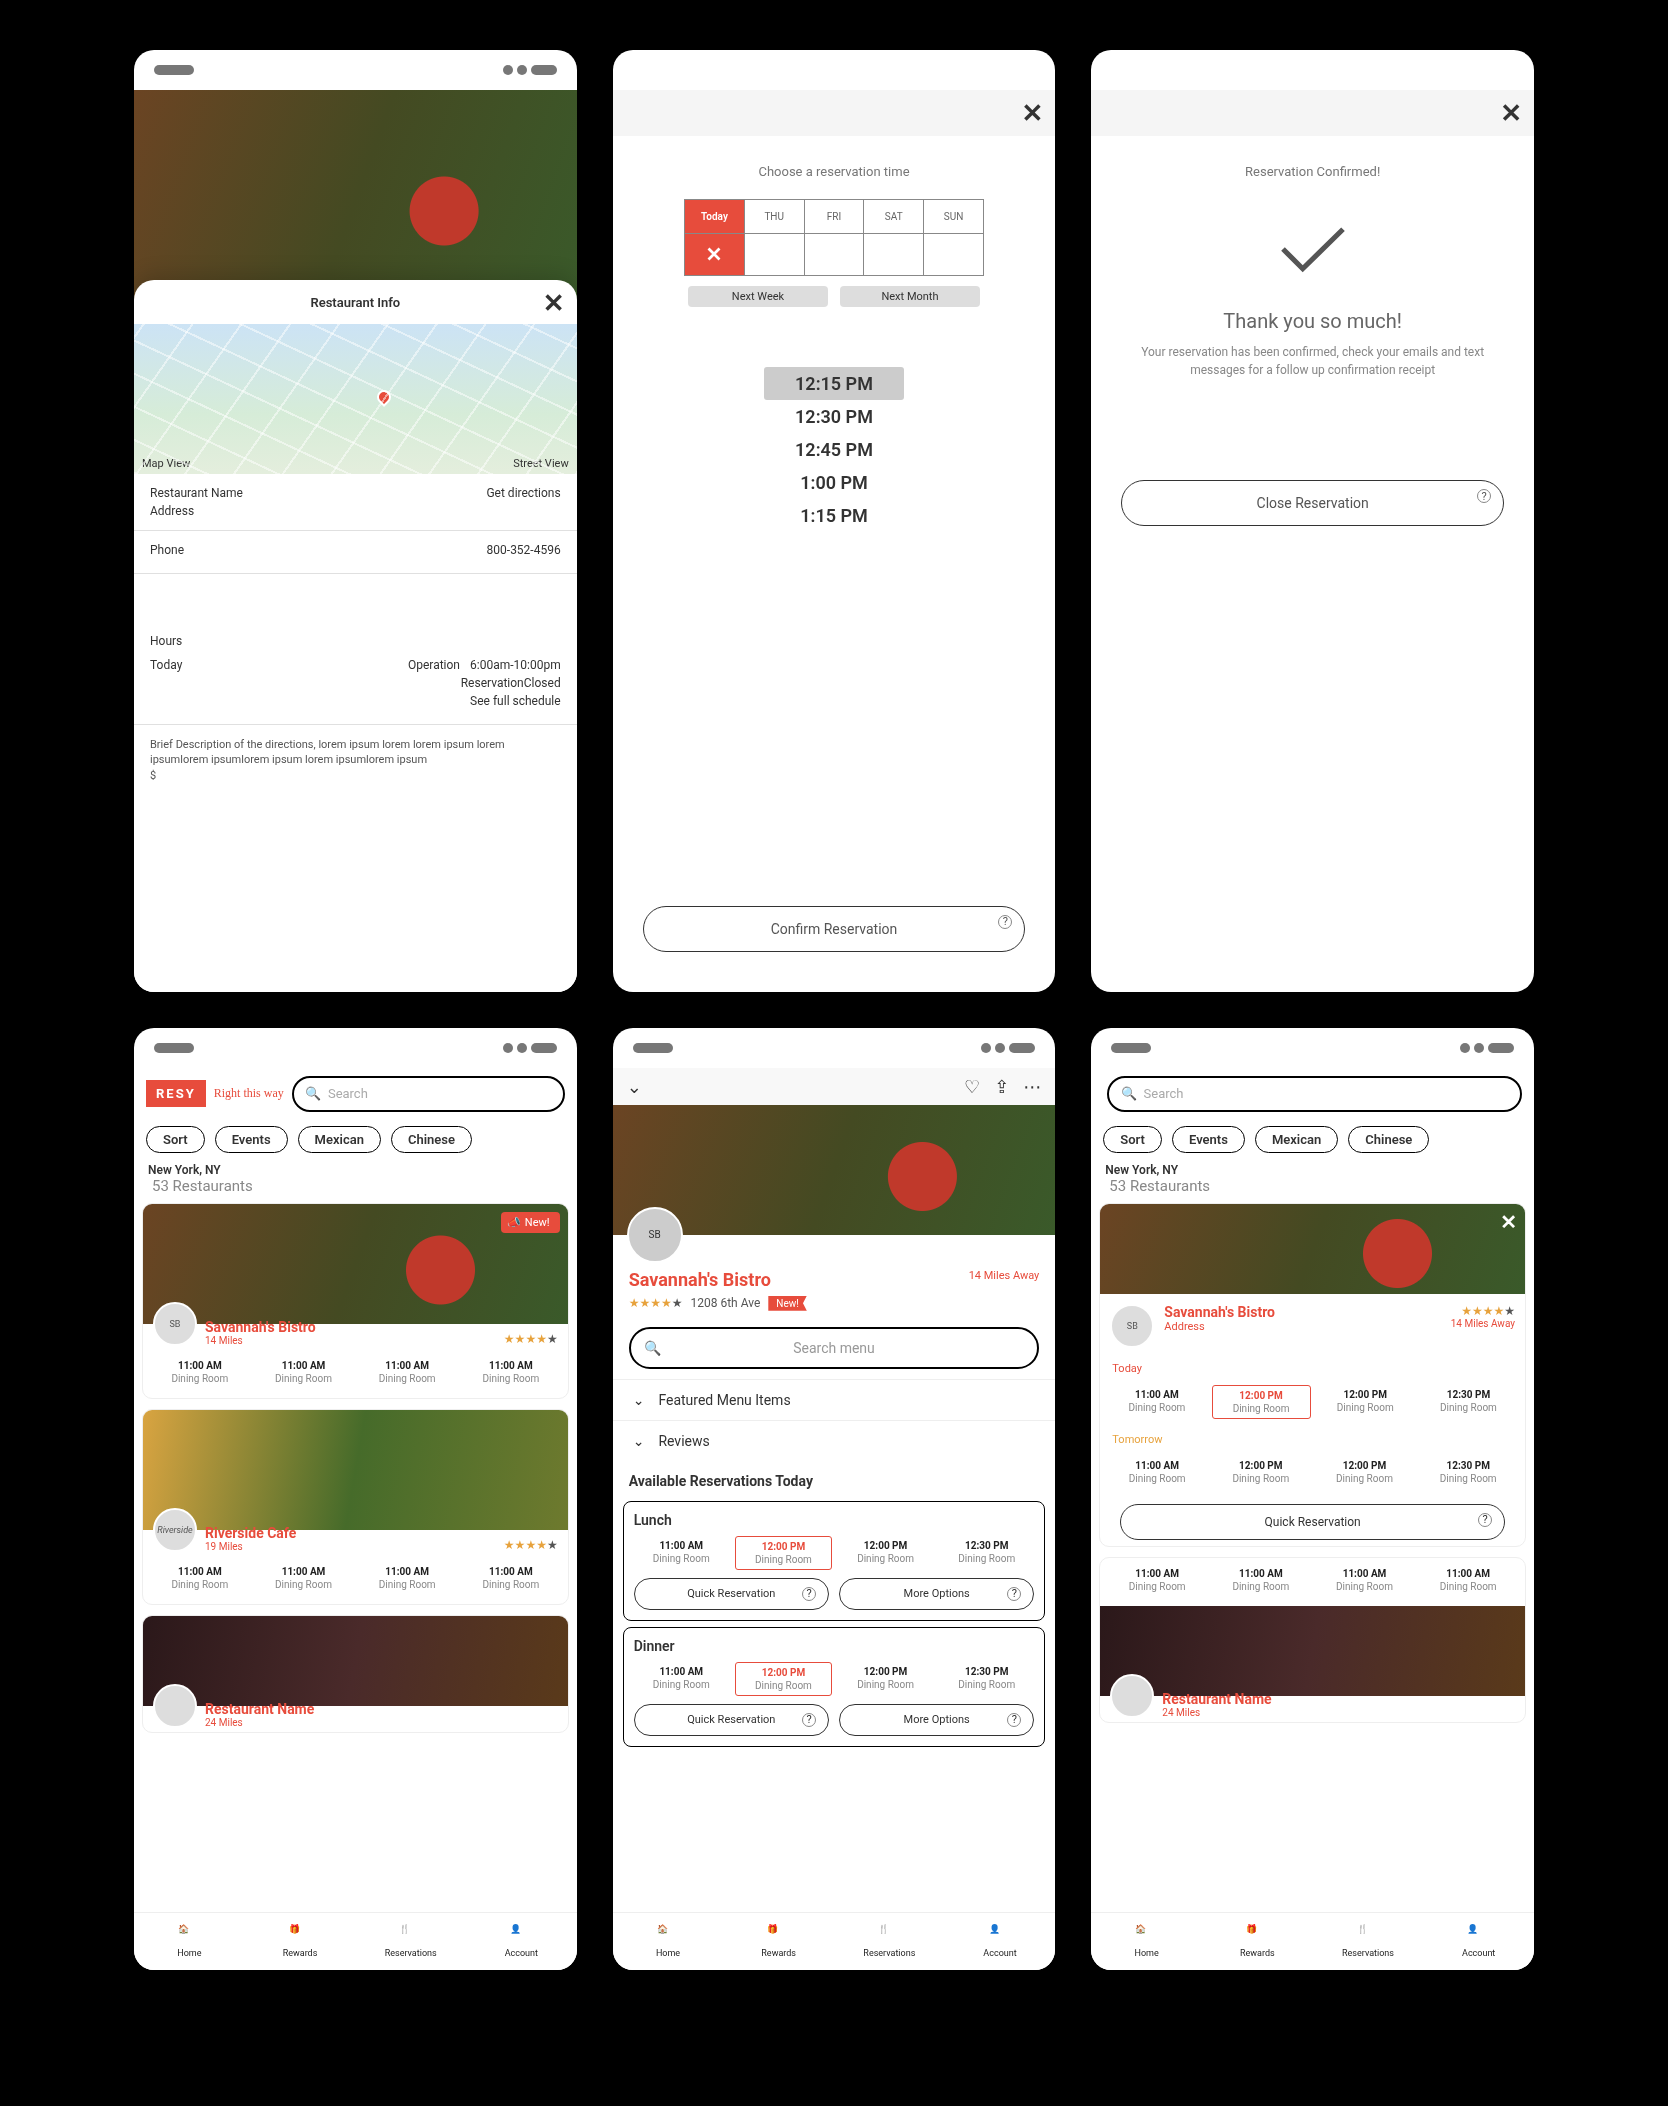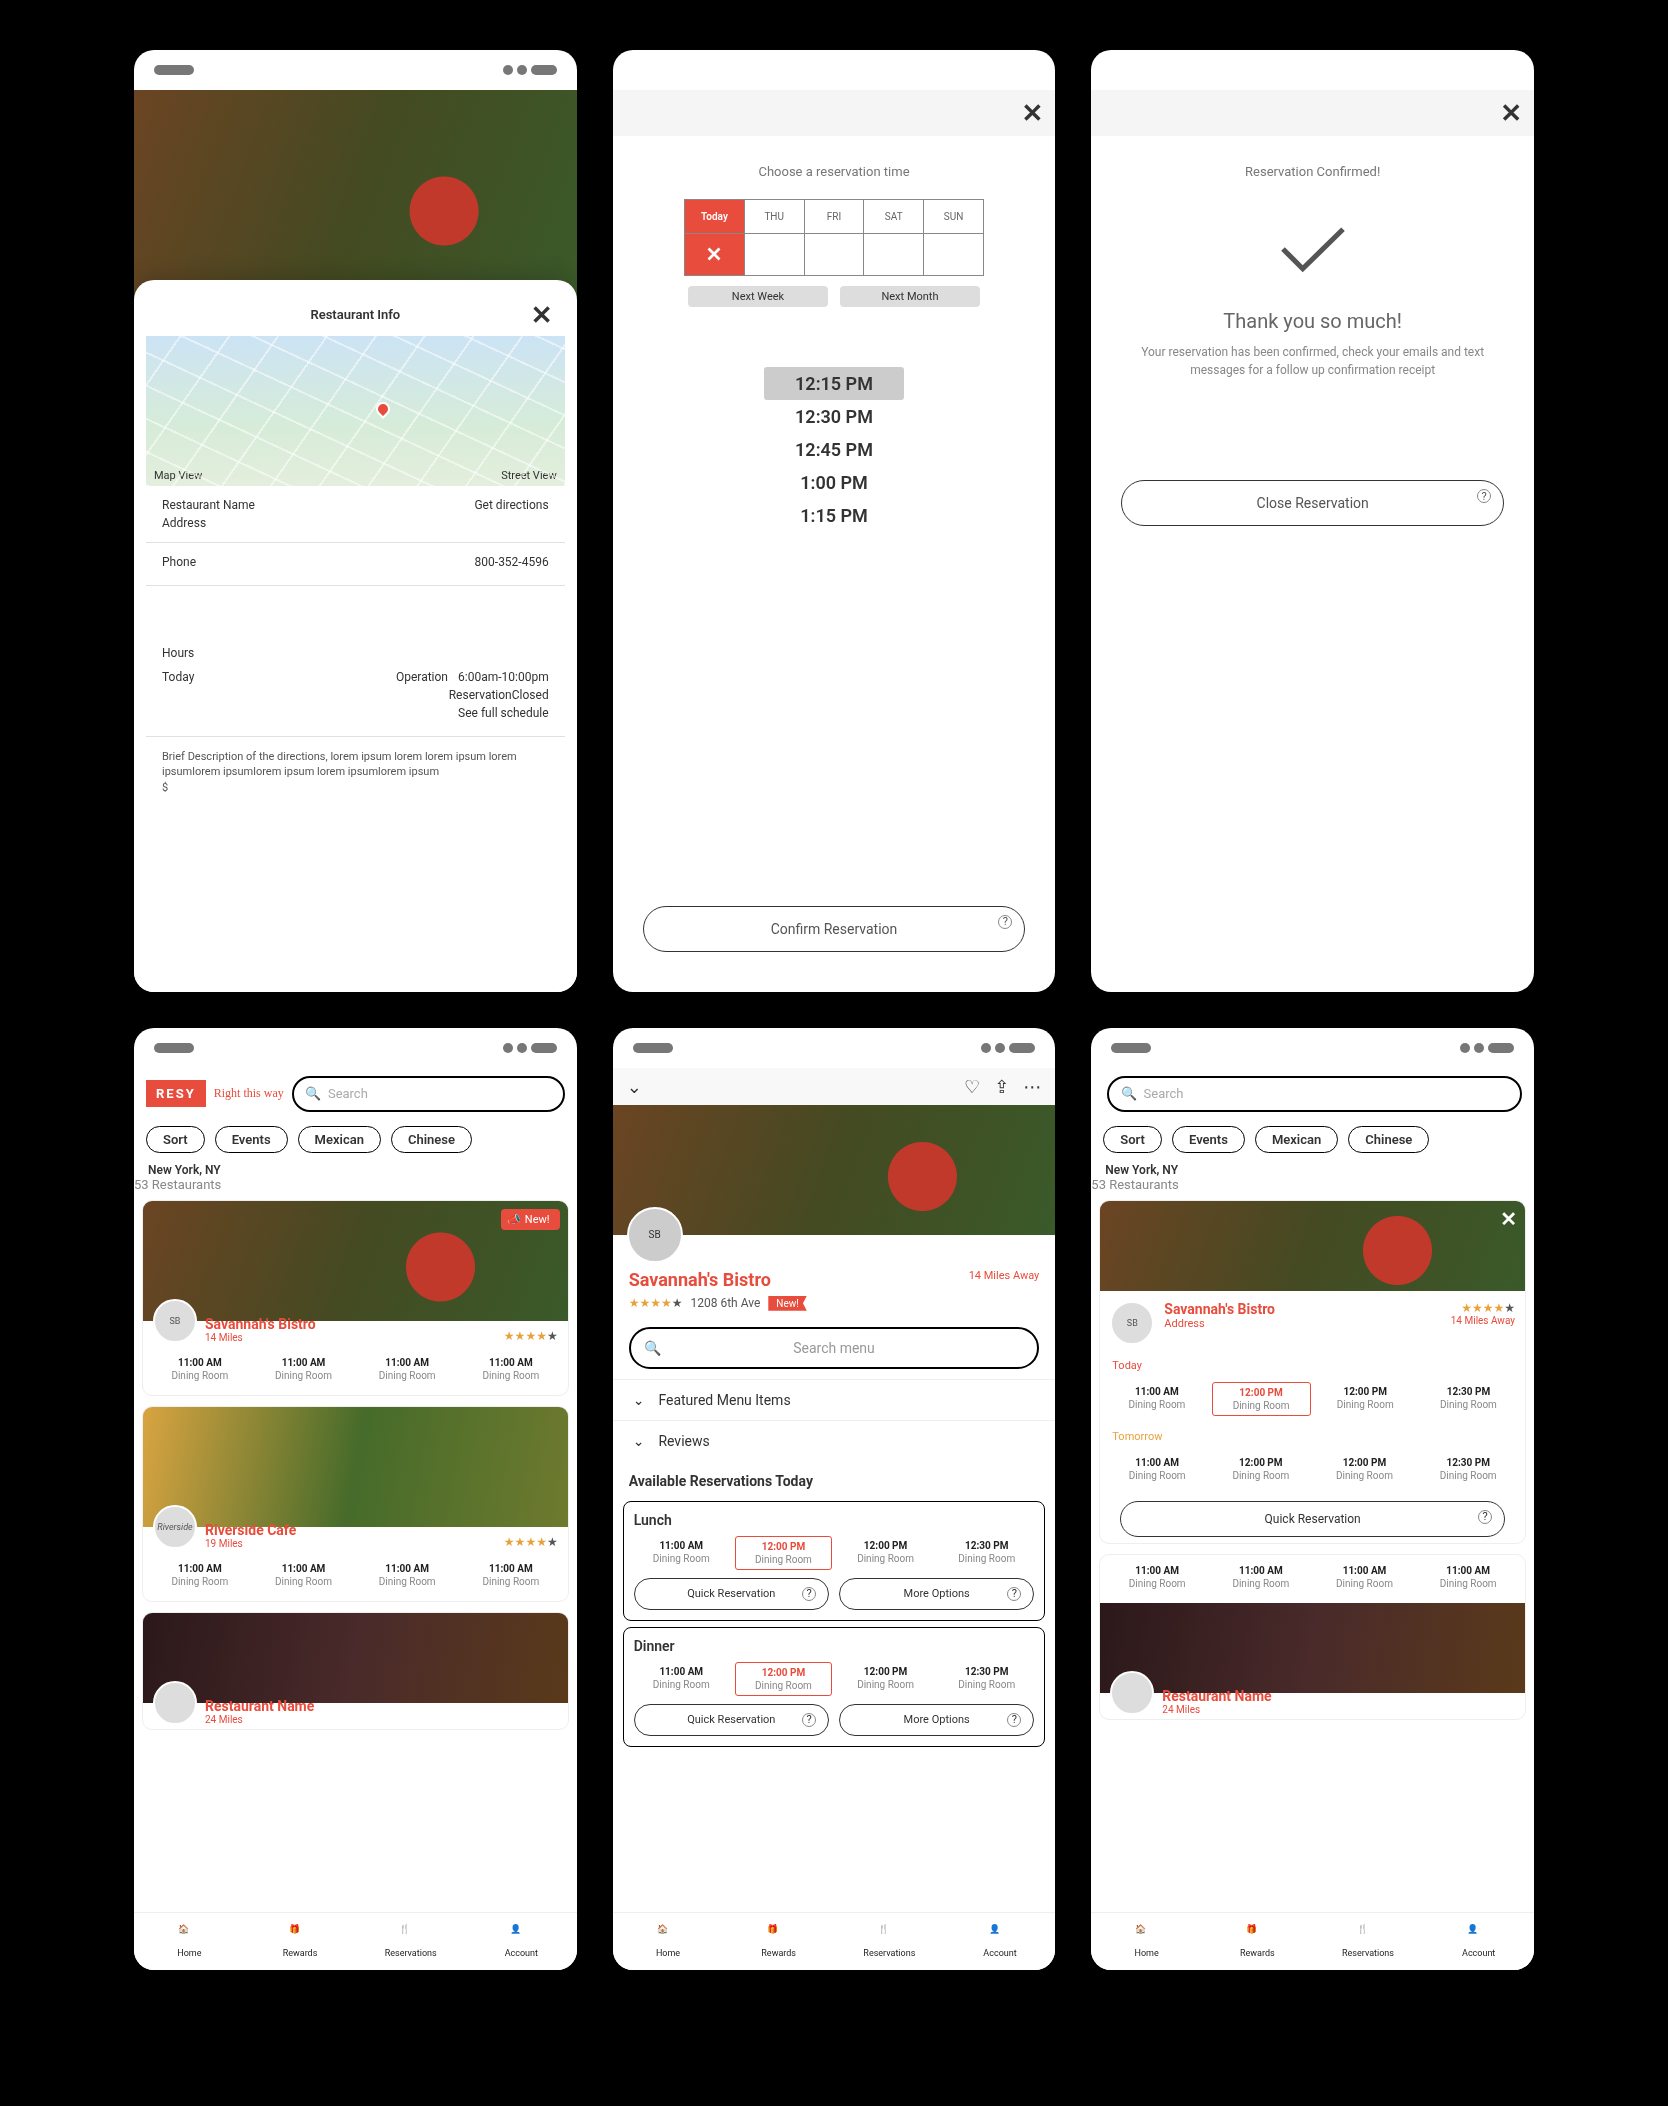--- a/index.html
+++ b/index.html
@@ -44,21 +44,21 @@
     background: radial-gradient(circle at 60% 50%, #c0392b 0 40px, transparent 41px),
                 linear-gradient(120deg, #5b3a1b, #3d5a2a, #6b4a1a);
     background-blend-mode: normal;
   }
   .sheet {
     position: absolute;
     top: 230px; left: 0; right: 0; bottom: 0;
     background: #fff;
     border-radius: 20px 20px 0 0;
     box-shadow: 0 -6px 20px rgba(0,0,0,.15);
-    padding: 12px;
+    padding: 0;
   }
   .sheet-hdr {
     display: flex; justify-content: center; align-items: center;
     position: relative; height: 44px;
     font-size: 13px; font-weight: 600;
   }
   .close-x {
     position: absolute; right: 12px; top: 8px;
     font-size: 26px; font-weight: 700; cursor: pointer;
   }
@@ -136,21 +136,21 @@
     font-size:13px; padding:6px 10px;}
   .tagline { font-family: cursive; color:#e74c3c; font-size:12px;}
   .search {
     flex:1; border:2px solid #000; border-radius:22px; height:36px;
     display:flex; align-items:center; padding:0 12px; gap:6px; color:#aaa; font-size:13px;
   }
   .chips { display:flex; gap:10px; padding:6px 12px; overflow:hidden;}
   .chip { border:1.5px solid #000; border-radius:18px; padding:5px 16px;
     font-size:13px; font-weight:600; white-space:nowrap;}
   .loc { padding:4px 14px 0; font-size:12px; font-weight:600;}
-  .sub { padding:0 0 8px; font-size:13px; color:#888;}
+  .sub { padding:0 18px 8px; font-size:15px; color:#888;}
   .card {
     margin:0 8px 10px; border-radius:10px; overflow:hidden; position:relative;
     border:1px solid #eee;
   }
   .card-img { height:120px; position:relative;}
   .food1 { background: radial-gradient(circle at 70% 55%, #c0392b 0 34px, transparent 35px),
                        linear-gradient(110deg,#6b4423,#444a22,#3a5a2a);}
   .food2 { background: linear-gradient(100deg,#d9a441,#466b2a,#6e7a2e);}
   .food3 { background: linear-gradient(100deg,#2b181a,#4a2a2a,#5a3a1a);}
   .overlay-close { position:absolute; top:6px; right:8px; color:#fff; font-size:20px; font-weight:700;}

